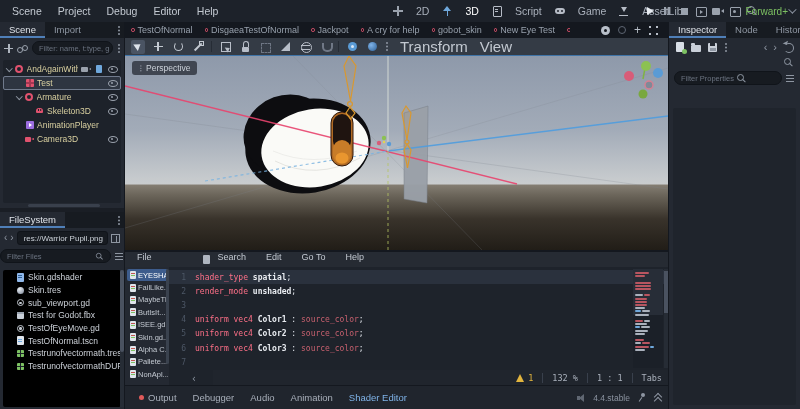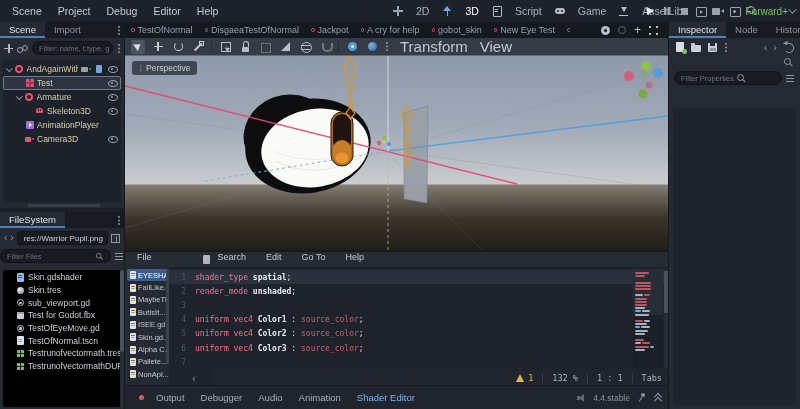--- a/index.html
+++ b/index.html
@@ -197,21 +197,21 @@
   .mseg{height:2px;border-radius:1px}
   .cscroll{position:absolute;right:0;top:2px;width:4px;bottom:17px;background:#262c35}
   .cthumb{position:absolute;right:0;top:2px;width:4px;height:42px;background:#4a5260}
   .sstatus{position:absolute;left:44px;right:0;bottom:0;height:15px;background:#20252d;display:flex;align-items:center;justify-content:flex-end;padding-right:6px;font-size:8.5px;color:#aab1bc}
   .ssep{width:1px;height:10px;background:#39404c;margin:0 9px}
   .warnico{width:0;height:0;border-left:4.5px solid transparent;border-right:4.5px solid transparent;border-bottom:8px solid #e2b53e;margin-right:4px}
   .warncount{color:#e2b53e}
   .collapsearr{position:absolute;left:22px;bottom:1px;color:#8e96a2;font-size:10px}
   
   .bottombar{position:absolute;left:0;top:347px;width:543px;height:24px;background:#20252d;border-top:1px solid #14181f;display:flex;align-items:center;padding:0 6px}
-  .btab{padding:0 8px;font-size:9.5px;color:#a8afba;display:flex;align-items:center;gap:12px}
+  .btab{padding:0 8px;font-size:9.5px;color:#a8afba;display:flex;align-items:center;gap:4px}
   .btab .dot{display:none;width:5px;height:5px;border-radius:50%;background:#e05a5a}
   .btab.hasdot .dot{display:block}
   .btab.active{color:#7fb3e8}
   .bbright{margin-left:auto;display:flex;align-items:center;gap:7px;color:#8b93a0;font-size:8.5px}
   .muteico{width:9px;height:9px;opacity:.6}
   .muteico::before{left:0;top:3px;width:3px;height:4px;background:#8b93a0}
   .muteico::after{left:2px;top:1px;border-top:4px solid transparent;border-bottom:4px solid transparent;border-right:5px solid #8b93a0}
   .pinico{width:9px;height:9px}
   .pinico::before{left:3.5px;top:0;width:4px;height:4px;background:#8e96a2;border-radius:50%}
   .pinico::after{left:3px;top:3.5px;width:1.2px;height:5px;background:#8e96a2;transform:rotate(35deg)}

